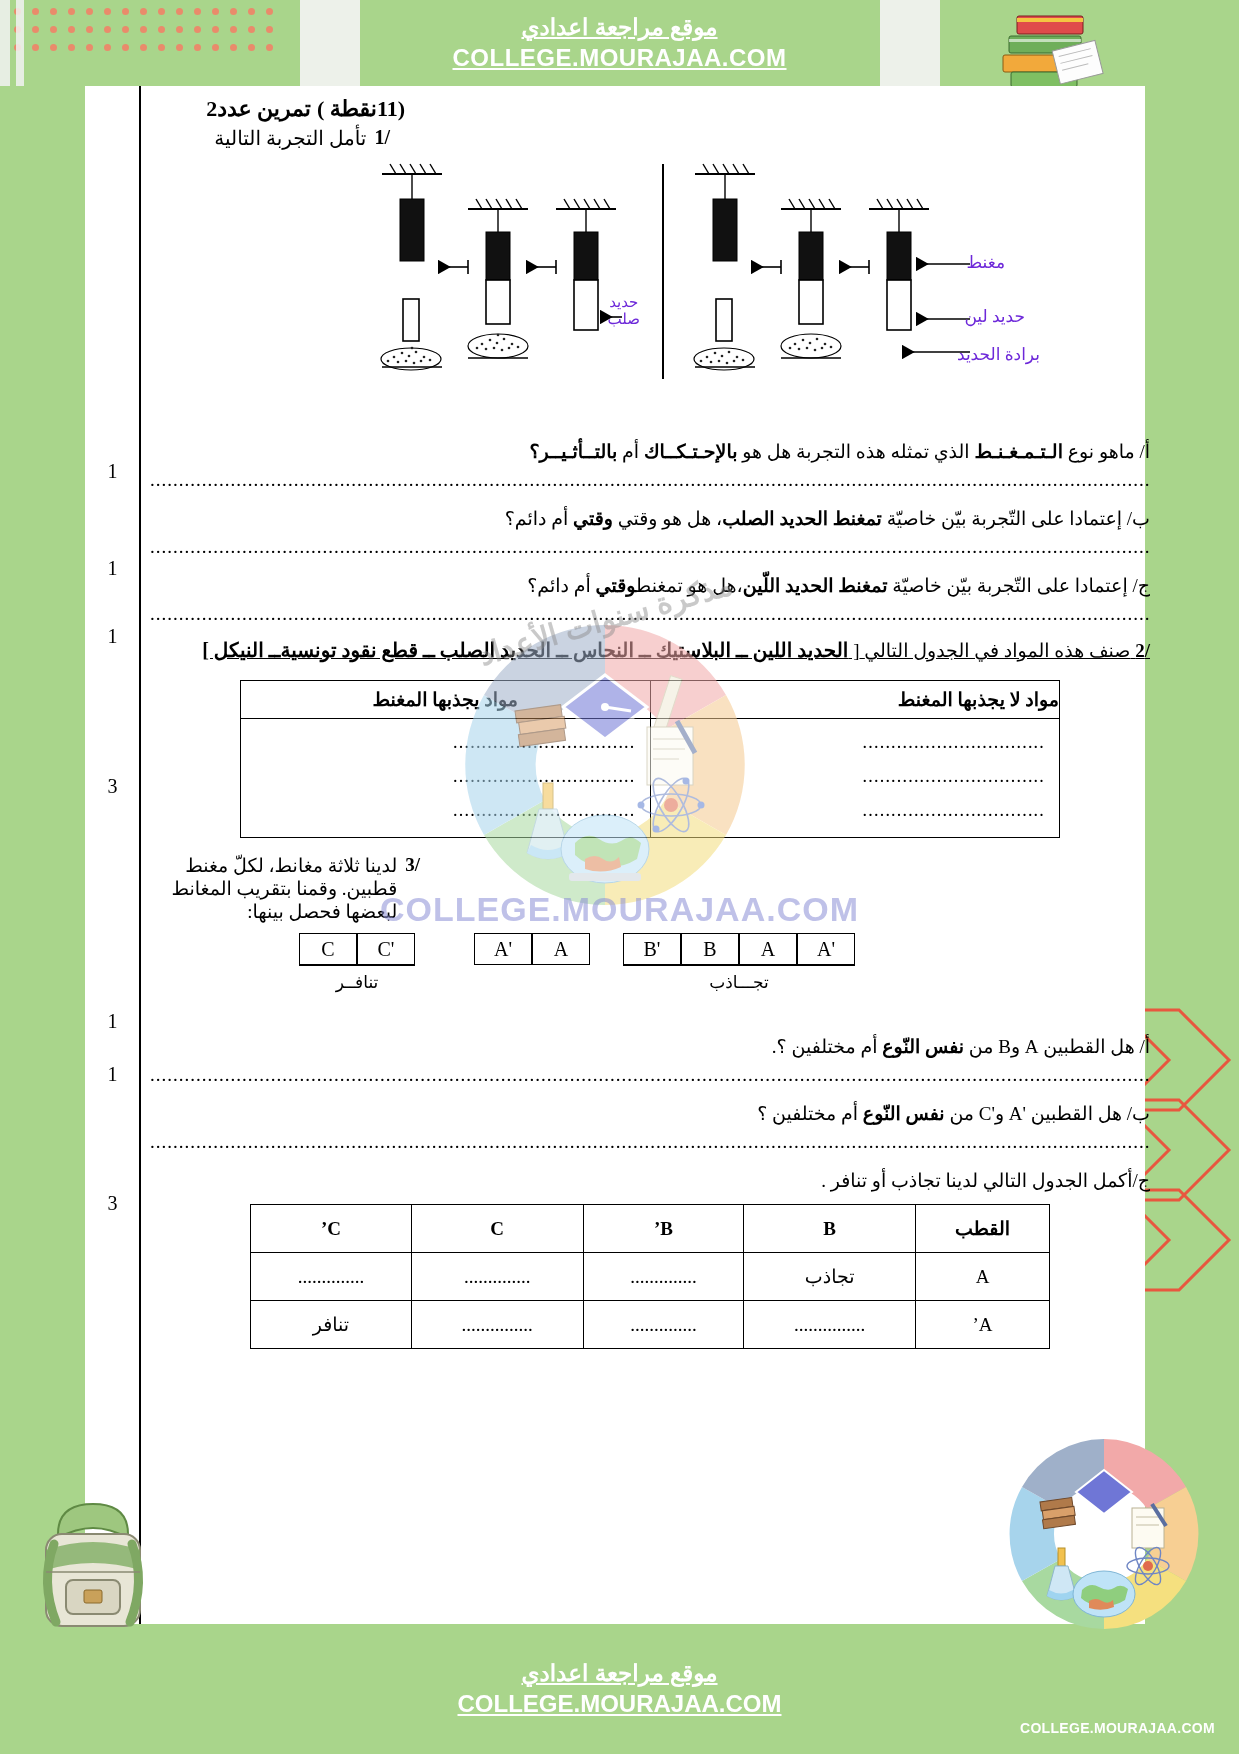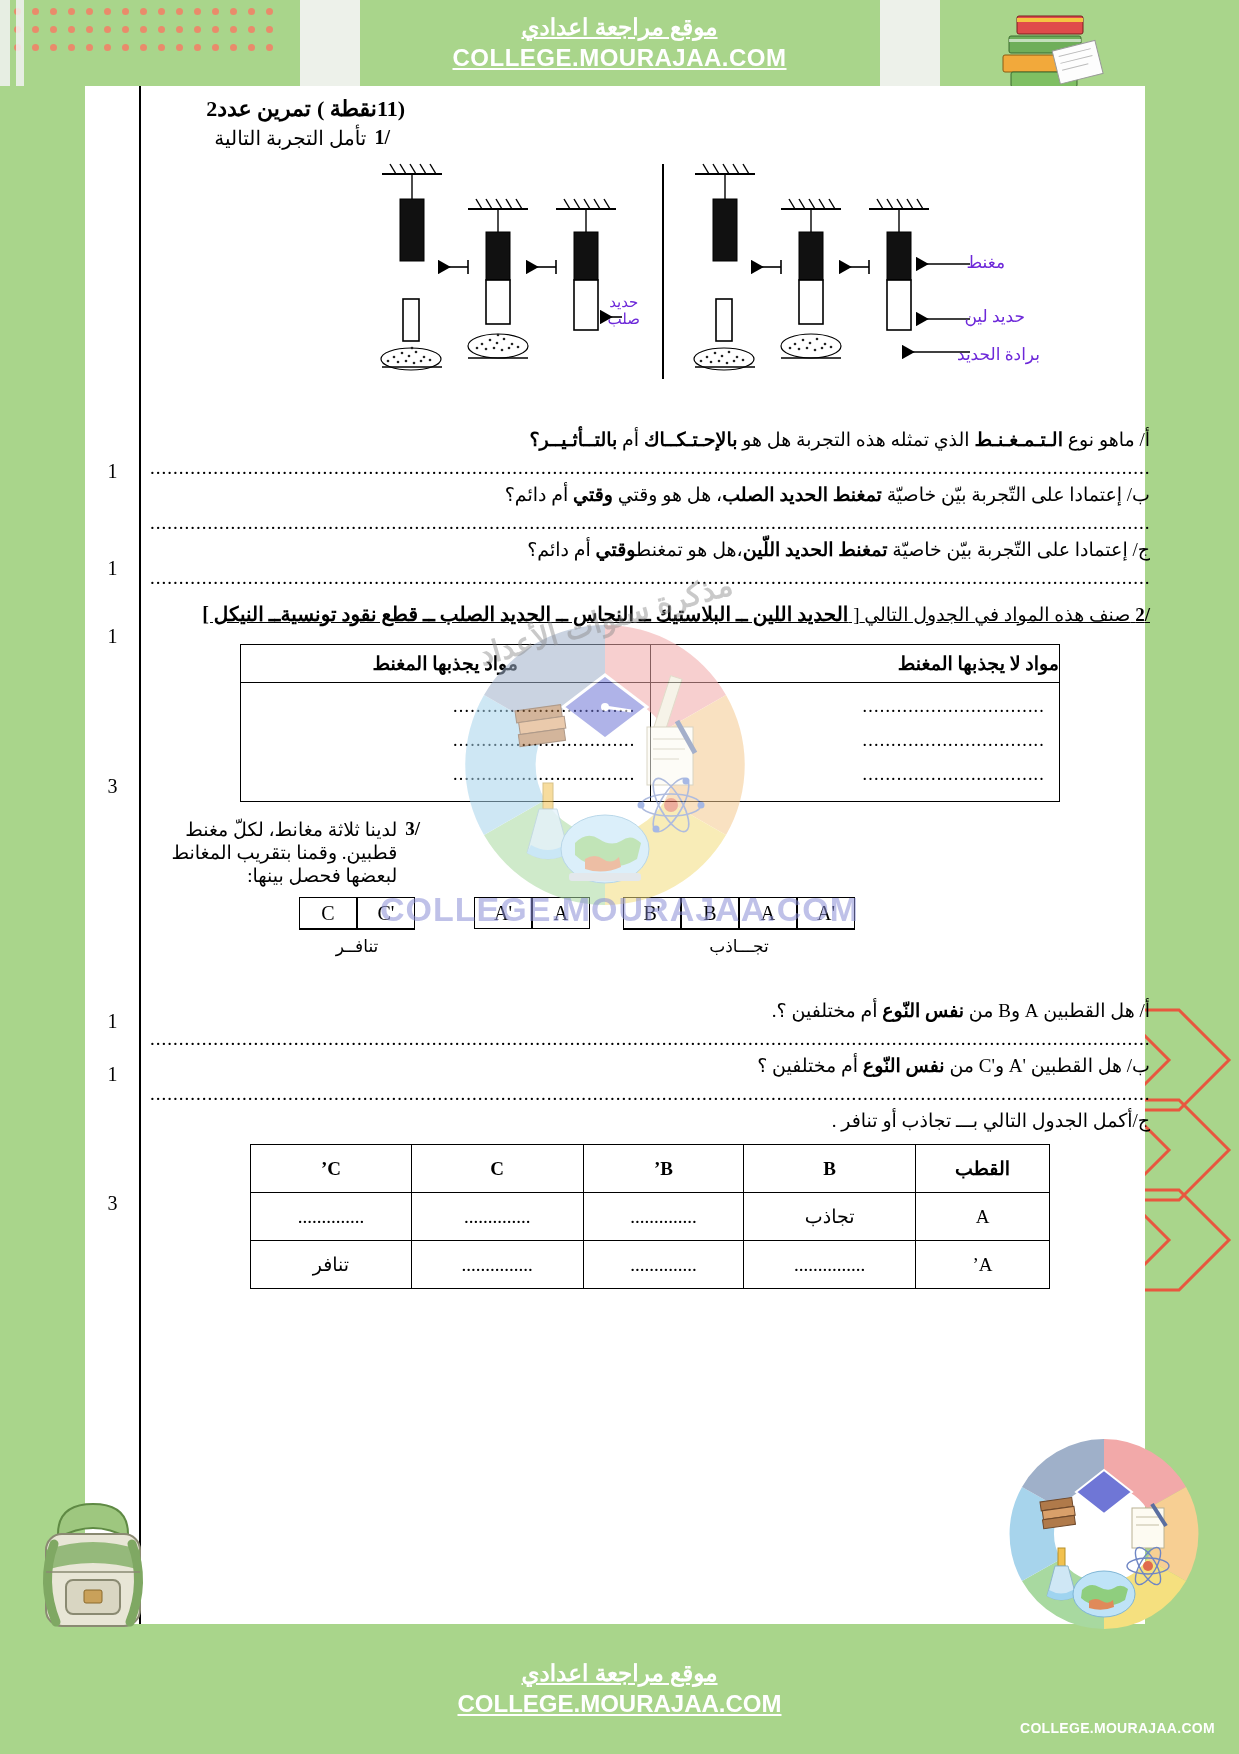--- a/index.html
+++ b/index.html
@@ -107,21 +107,21 @@
   
   .figure { position:relative; width:1000px; height:270px; margin-top:4px; }
   .fig-label {
     position:absolute; font-family:"Liberation Serif",serif; font-size:17px; color:#6d28d9;
     white-space:nowrap;
   }
 
   
   .qa {
     font-family:"Liberation Serif", serif; font-size:19px;
-    text-align:right; margin-top:4px; padding-left:8px;
+    text-align:right; margin-top:16px; padding-left:8px;
   }
   .qa b { font-weight:bold; }
   .dots-line {
     font-family:"Liberation Serif", serif; font-size:19px; letter-spacing:1px;
     color:#000; margin-top:6px; white-space:nowrap; overflow:hidden;
     width:1000px; direction:ltr; text-align:left;
   }
 
   .q2 {
     font-family:"Liberation Serif", serif; font-size:19px; margin-top:10px;
@@ -546,21 +546,21 @@
     <span>أ/  هل القطبين A وB من </span><b>نفس النّوع</b><span> أم مختلفين ؟.</span>
   </div>
   <div class="dots-line">.........................................................................................................................................................................................................</div>
 
   <div class="qa">
     <span>ب/ هل القطبين 'A و'C من </span><b>نفس النّوع</b><span> أم مختلفين ؟</span>
   </div>
   <div class="dots-line">.........................................................................................................................................................................................................</div>
 
   <div class="qa">
-    <span>ج/أكمل الجدول التالي بـــ  تجاذب أو تنافر .</span>
+    <span>ج/أكمل الجدول التالي لدينا  تجاذب أو تنافر .</span>
   </div>
 
   <table class="t2">
     <tbody>
         <tr>
       <td class="hd">القطب</td>
       <td class="hd">B</td>
       <td class="hd">B’</td>
       <td class="hd">C</td>
       <td class="hd">C’</td>

